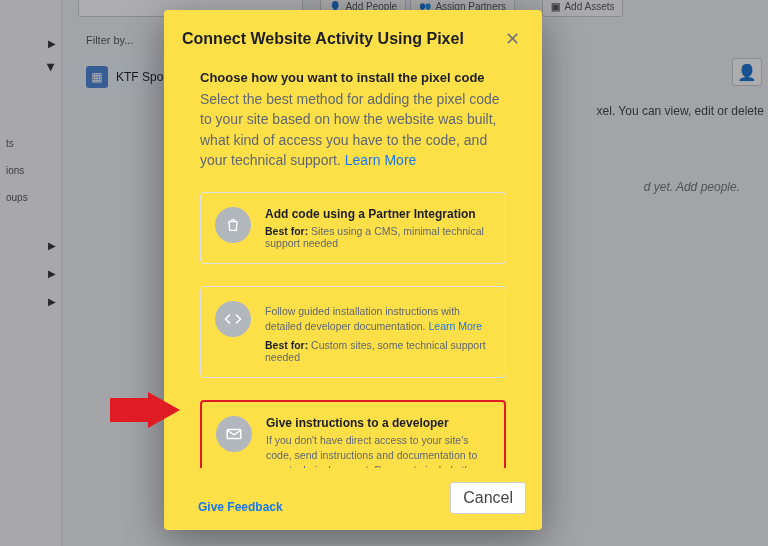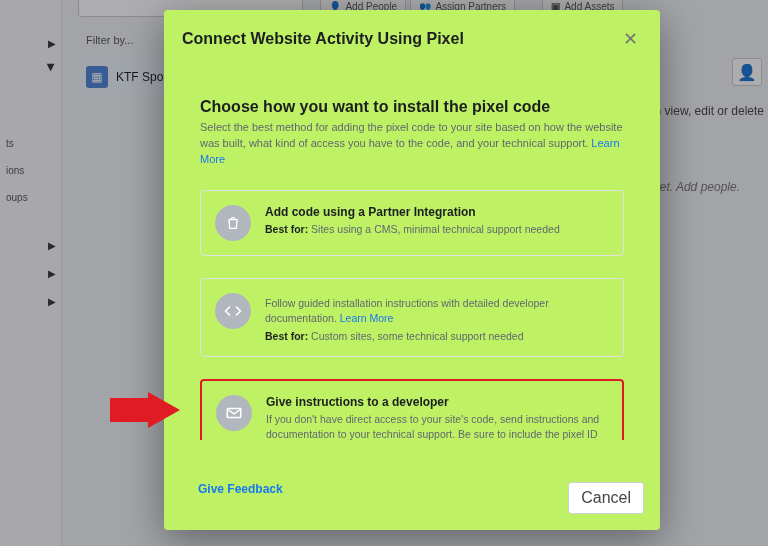--- a/index.html
+++ b/index.html
@@ -46,55 +46,55 @@
   .bg-right-btn {
     position: absolute; right: 6px; top: 58px; width: 30px; height: 28px; background: #fff; border: 1px solid #ccc; border-radius: 3px;
     display:flex; align-items:center; justify-content:center; color:#555;
   }
 
   .overlay {
     position: absolute; inset: 0; background: rgba(20,20,25,0.35);
   }
 
   .modal {
-    position: absolute; left: 164px; top: 10px; width: 496px; height: 520px;
-    background: #bef264; border-radius: 4px; box-shadow: 0 10px 40px rgba(0,0,0,0.4);
-    display: flex; flex-direction: column; gap: 28px;
+    position: absolute; left: 164px; top: 10px; width: 378px; height: 520px;
+    background: #fde047; border-radius: 4px; box-shadow: 0 10px 40px rgba(0,0,0,0.4);
+    display: flex; flex-direction: column;
   }
   .modal-header {
     padding: 16px 18px 12px 18px; font-size: 16px; font-weight: 700; color: #1c1e21;
     display: flex; align-items: center; justify-content: space-between;
   }
   .modal-close {
     font-size: 18px; color: #777; cursor: pointer; line-height: 1; background: none; border: none; padding: 4px;
   }
   .modal-body {
     flex: 1; padding: 0 36px 0 36px; overflow: hidden;
   }
-  .lead-title { font-size: 16px; font-weight: 700; color: #1c1e21; margin-top: 6px; }
-  .lead-desc { font-size: 11px; color: #606770; margin-top: 4px; line-height: 1.45; }
+  .lead-title { font-size: 13px; font-weight: 700; color: #1c1e21; margin-top: 6px; }
+  .lead-desc { font-size: 14px; color: #606770; margin-top: 4px; line-height: 1.45; }
   .lead-desc a, .opt-desc a { color: #1877f2; text-decoration: none; }
 
   .option {
     border: 1px solid #dfe1e5; border-radius: 4px; padding: 14px 16px 14px 14px; margin-top: 22px;
     display: flex; gap: 14px; align-items: flex-start; cursor: pointer;
   }
   .option.highlight { border: 2px solid #e01b24; }
   .opt-icon {
     width: 36px; height: 36px; border-radius: 50%; background: #b2b7bd; flex: 0 0 36px;
     display: flex; align-items: center; justify-content: center; color: #fff;
   }
   .opt-body { flex: 1; }
   .opt-title { font-size: 12px; font-weight: 700; color: #1c1e21; }
   .opt-desc { font-size: 10.5px; color: #606770; margin-top: 3px; line-height: 1.45; }
   .opt-best { font-size: 10.5px; color: #606770; margin-top: 4px; }
   .opt-best b { color: #1c1e21; }
 
   .modal-footer {
-    display: flex; align-items: flex-start; justify-content: space-between;
+    display: flex; align-items: flex-end; justify-content: space-between;
     padding: 14px 16px 16px 16px;
   }
   .feedback-link { font-size: 12px; font-weight: 700; color: #1877f2; cursor: pointer; padding-left: 18px;}
   .cancel-btn {
     font-size: 16px; color: #444; background: #fff; border: 1px solid #cfd0d3; border-radius: 3px;
     padding: 6px 12px; cursor: pointer;
   }
 
   .arrow {
     position: absolute; left: 110px; top: 392px; width: 70px; height: 36px; pointer-events: none;

